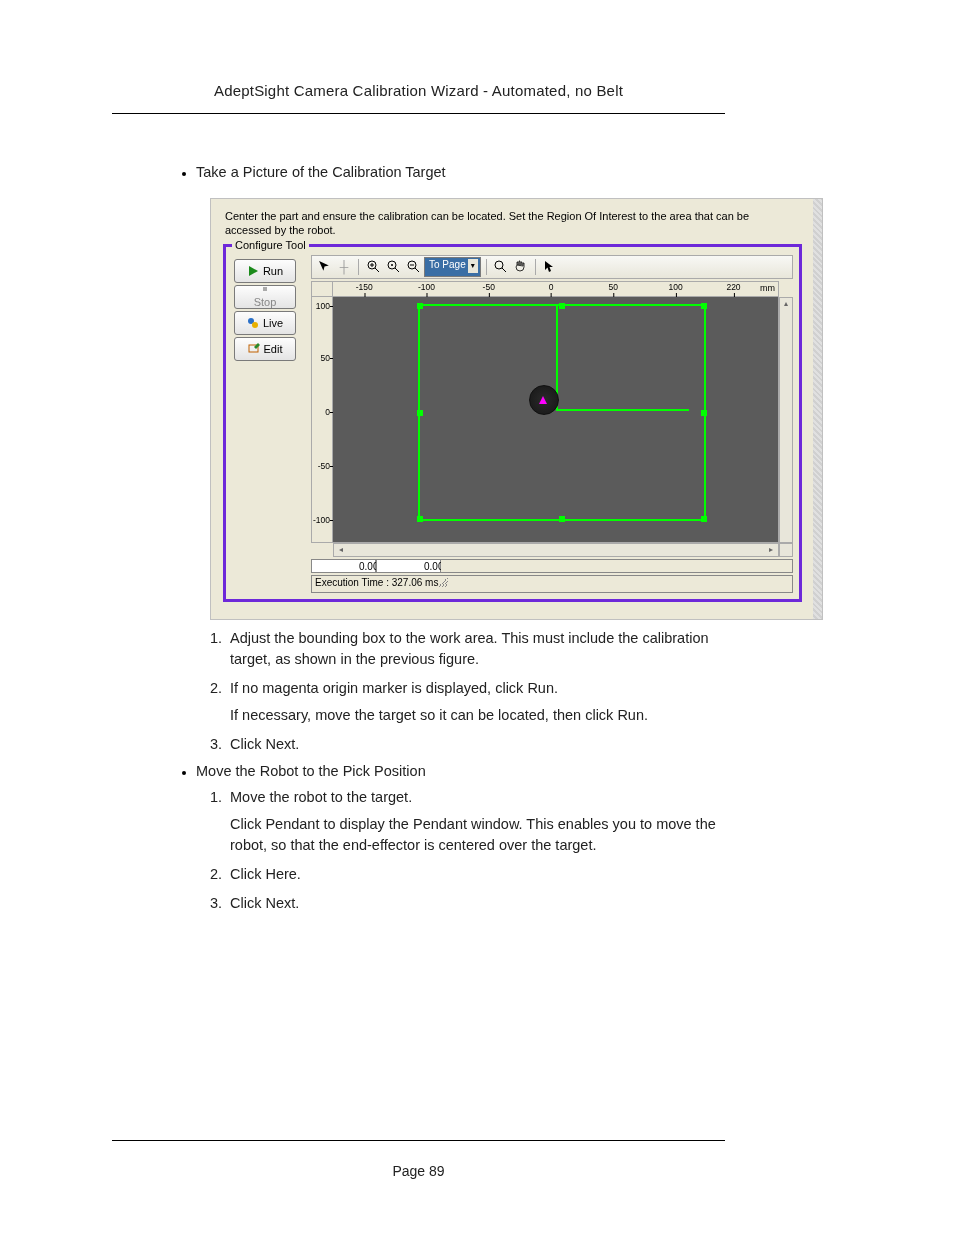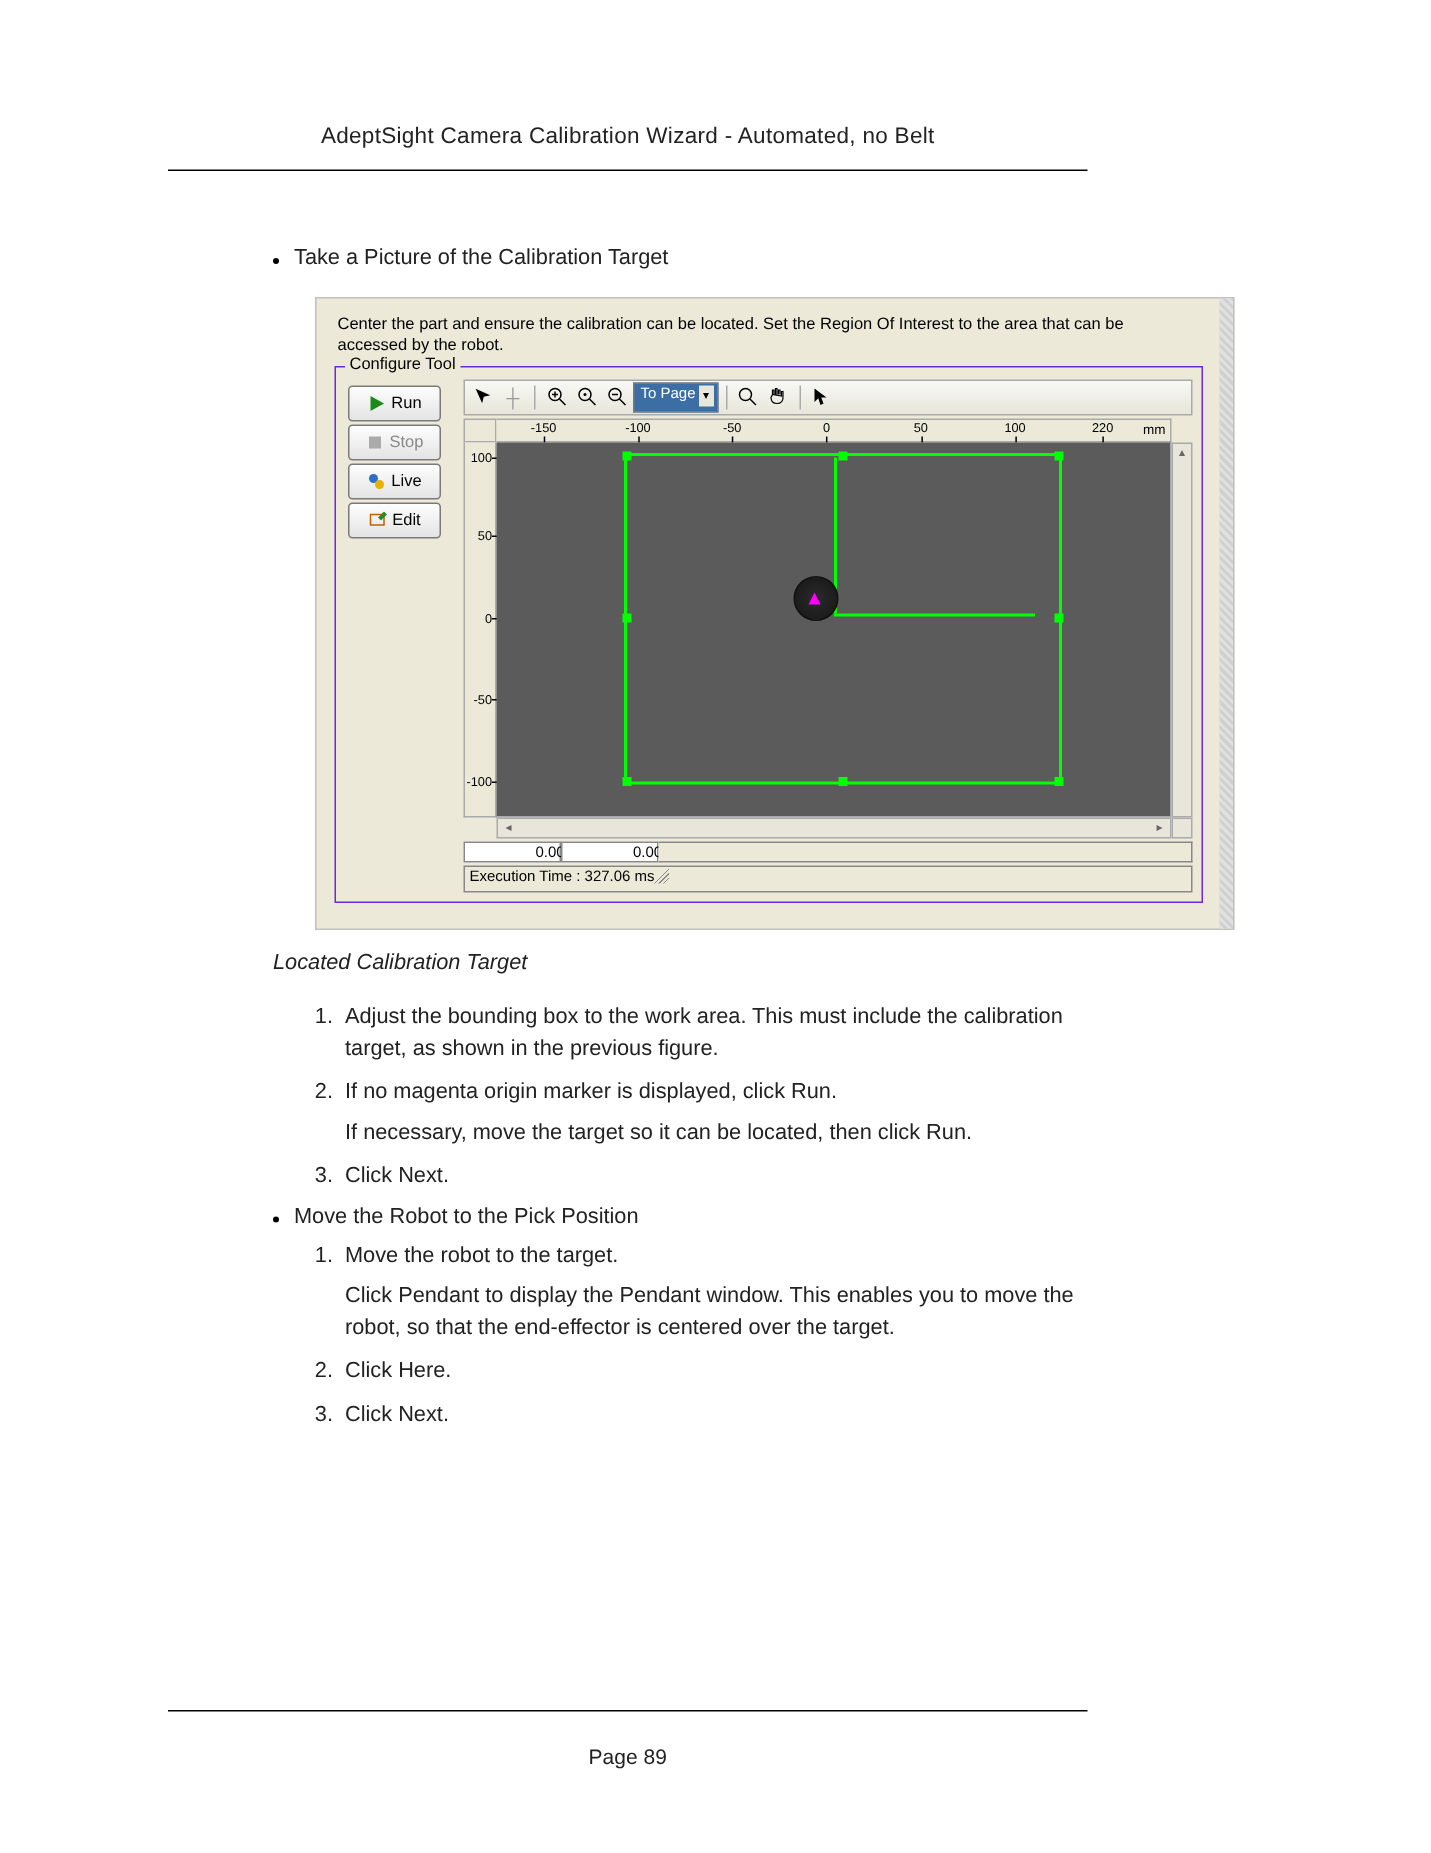--- a/index.html
+++ b/index.html
@@ -66,21 +66,21 @@
     height: 100%;
     background: repeating-linear-gradient(45deg, #e0e0e0, #e0e0e0 2px, #d0d0d0 2px, #d0d0d0 4px);
   }
   .instr {
     padding: 10px 25px 6px 14px;
     line-height: 1.3;
   }
   .groupbox {
     position: relative;
     margin: 0 20px 0 12px;
-    border: 1px solid #6d28d9;
+    border: 3px solid #6d28d9;
     padding: 8px 4px 8px 8px;
     box-sizing: border-box;
     height: 358px;
   }
   .group-label {
     position: absolute;
     top: -8px;
     left: 6px;
     background: #ECE9D8;
     padding: 0 3px;
@@ -101,21 +101,21 @@
     border-radius: 3px;
     font-family: Tahoma, Arial, sans-serif;
     font-size: 11px;
     display: flex;
     align-items: center;
     justify-content: center;
     gap: 4px;
     color: #000;
     padding: 0;
   }
-  .tool-btn.disabled { color: #888; }
+  .tool-btn.disabled { color: #888; flex-direction: column; }
   .icon { width: 12px; height: 12px; display: inline-block; }
   .viewer {
     position: absolute;
     top: 8px;
     left: 85px;
     right: 6px;
     bottom: 6px;
     background: #ECE9D8;
     display: flex;
     flex-direction: column;
@@ -484,21 +484,20 @@
               <div class="status-bar">
                 <span>Execution Time : 327.06 ms</span>
                 <span class="grip"></span>
               </div>
             </div>
           </div>
         </div>
       </div>
     </div>
 
-    <div class="caption">Located Calibration Target</div>
 
     <ol class="steps">
       <li><span>Adjust the bounding box to the work area. This must include the calibration target, as shown in the previous figure.</span></li>
       <li>
         <span>If no magenta origin marker is displayed, click Run.</span>
         <p class="sub-p">If necessary, move the target so it can be located, then click Run.</p>
       </li>
       <li><span>Click Next.</span></li>
     </ol>
 

